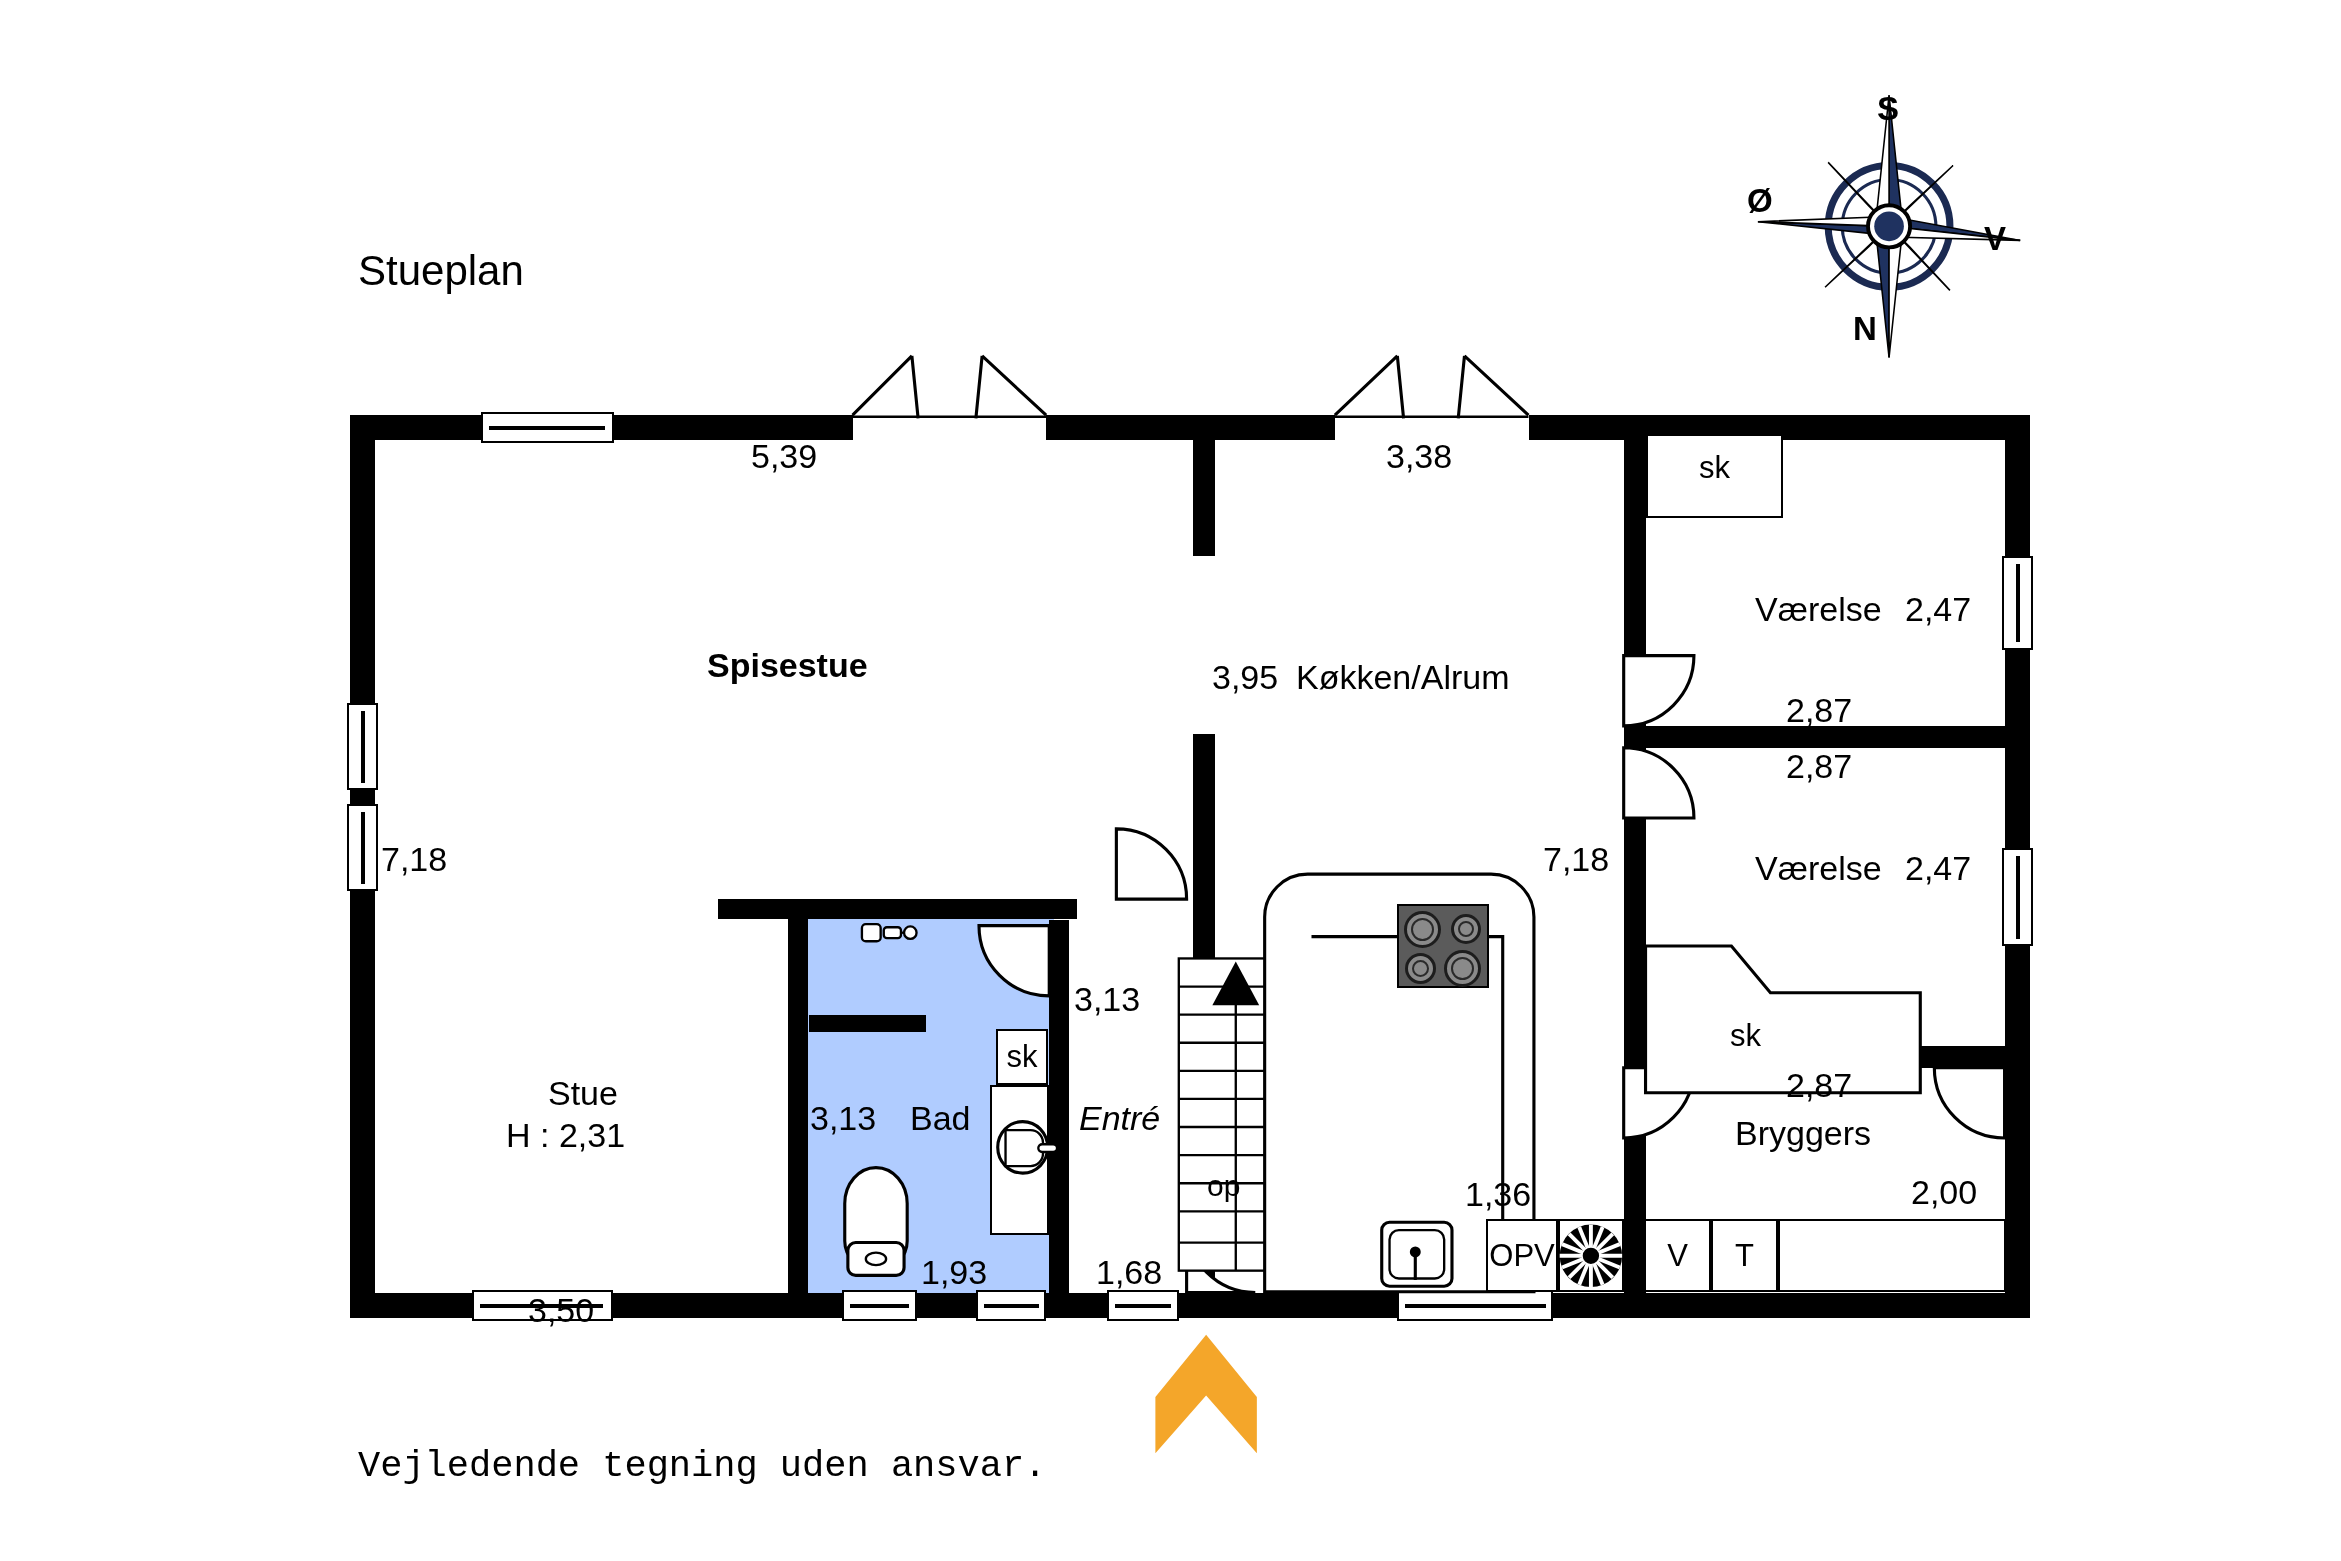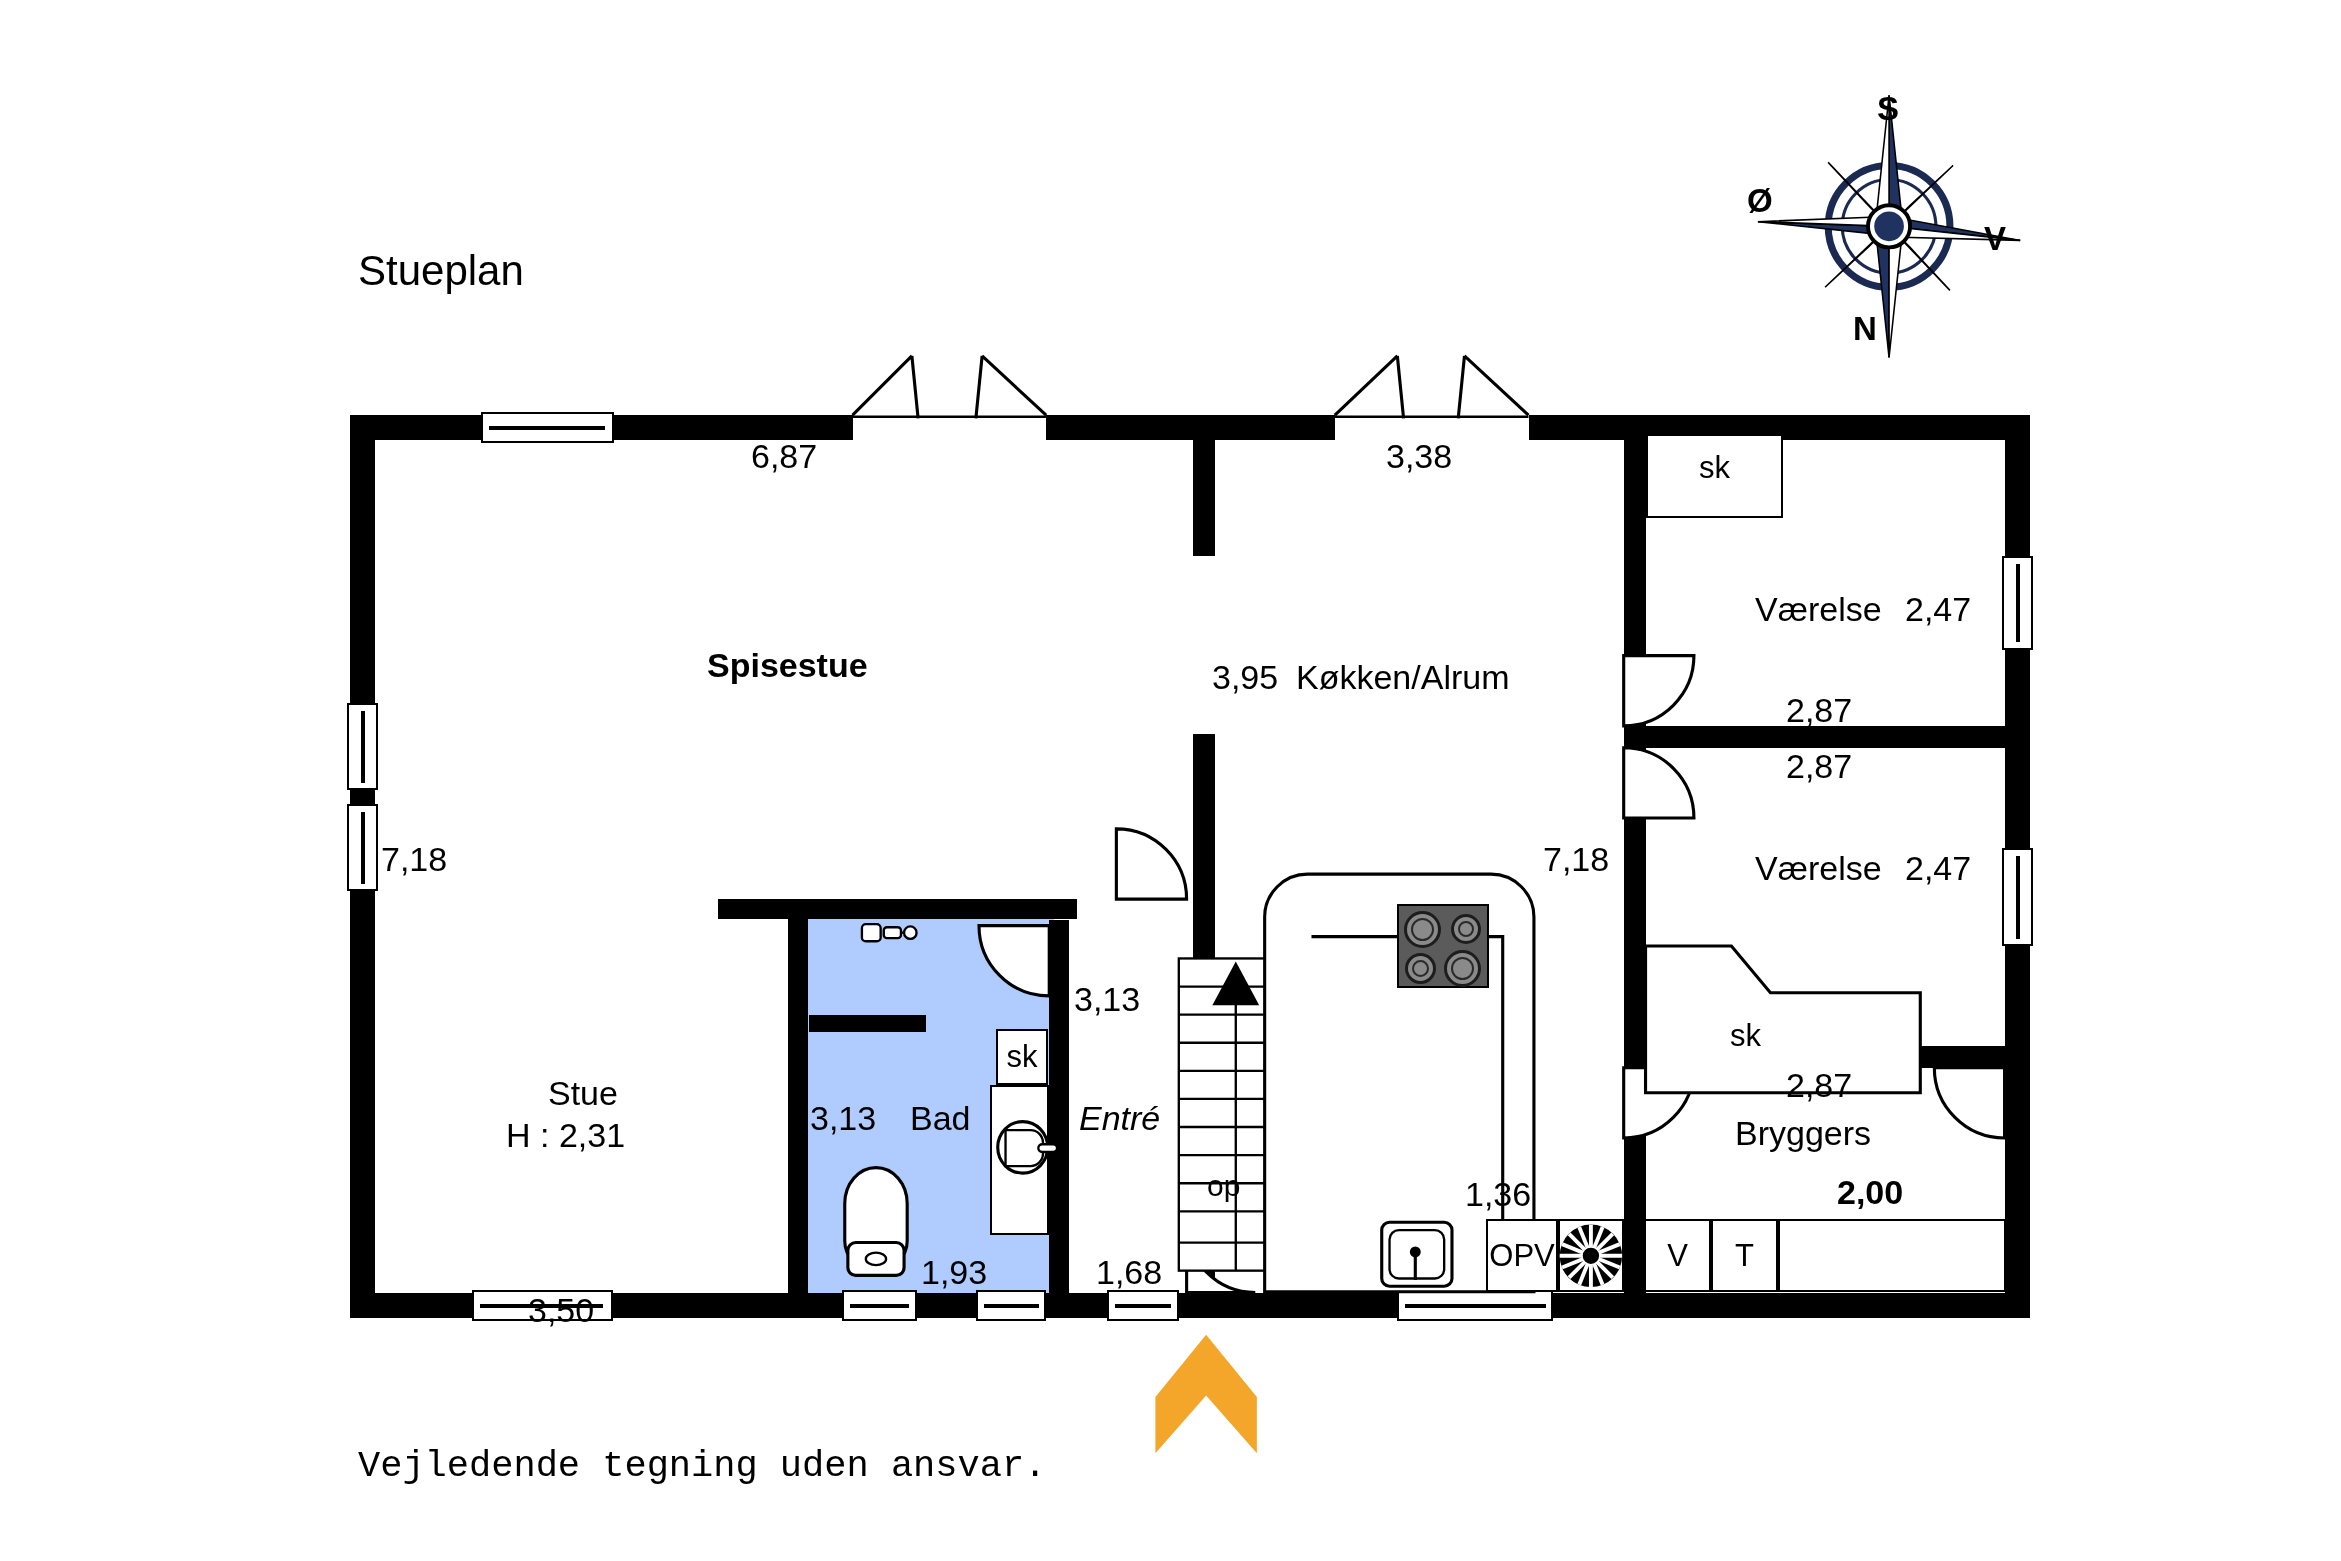--- a/index.html
+++ b/index.html
@@ -292,23 +292,23 @@
 
   <div class="t room" style="left:1079px;top:1101px;font-style:italic;">Entré</div>
 
   <div class="t room" style="left:1755px;top:592px;">Værelse</div>
   <div class="t dim" style="left:1905px;top:592px;">2,47</div>
 
   <div class="t room" style="left:1755px;top:851px;">Værelse</div>
   <div class="t dim" style="left:1905px;top:851px;">2,47</div>
 
   <div class="t room" style="left:1735px;top:1116px;">Bryggers</div>
-  <div class="t dim" style="left:1837px;top:1175px;font-weight:bold;">2,00</div>
-
-  <div class="t dim" style="left:751px;top:439px;">6,87</div>
+  <div class="t dim" style="left:1911px;top:1175px;">2,00</div>
+
+  <div class="t dim" style="left:751px;top:439px;">5,39</div>
   <div class="t dim" style="left:1386px;top:439px;">3,38</div>
 
   <div class="t dim" style="left:381px;top:842px;">7,18</div>
   <div class="t dim" style="left:1543px;top:842px;">7,18</div>
 
   <div class="t dim" style="left:528px;top:1255px;margin-top:38px;">3,50</div>
 
   <div class="t dim" style="left:810px;top:1101px;">3,13</div>
   <div class="t dim" style="left:921px;top:1255px;">1,93</div>
 

